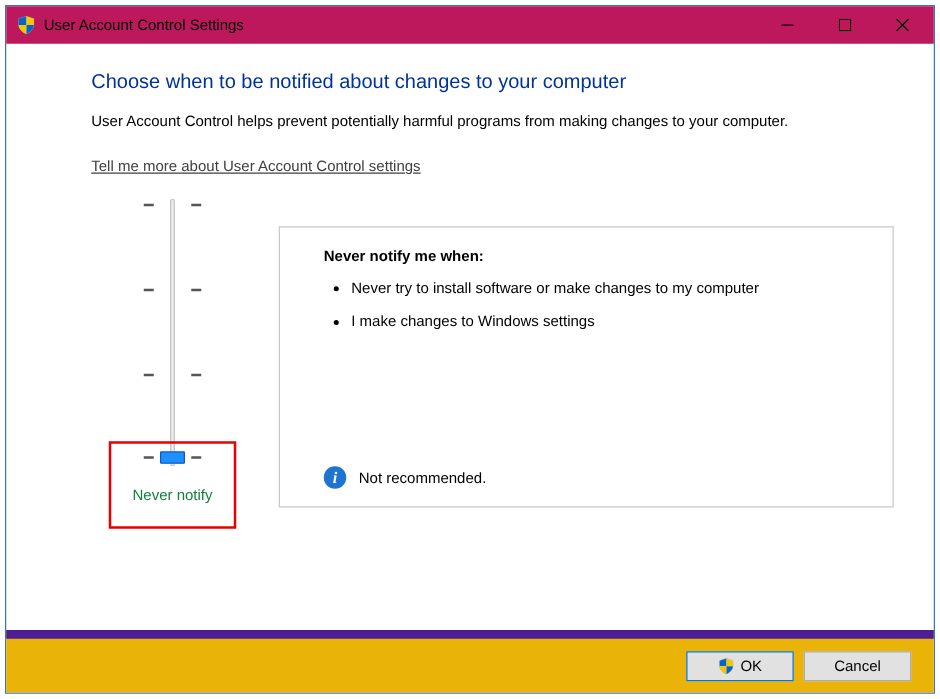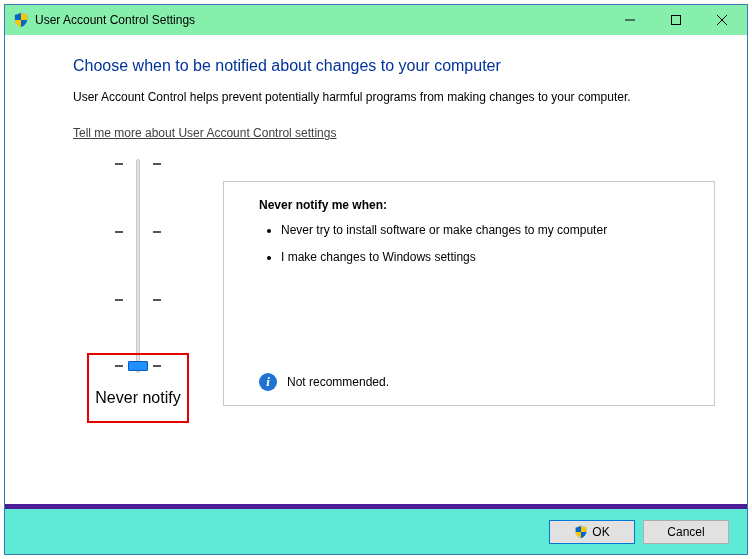--- a/index.html
+++ b/index.html
@@ -20,21 +20,21 @@
     border: 1px solid #3a78b5;
     background: #fff;
     display: flex;
     flex-direction: column;
   }
   .titlebar {
     height: 30px;
     display: flex;
     align-items: center;
     padding: 0 2px 0 8px;
-    background: #86efac;
+    background: #be185d;
   }
   .titlebar .t-icon { width: 16px; height: 16px; margin-right: 6px; }
   .titlebar .t-title { flex: 0 0 auto; font-size: 12px; color: #000; }
   .titlebar .spacer { flex: 1 1 auto; }
   .sysbtn {
     width: 46px; height: 30px;
     display: flex; align-items: center; justify-content: center;
     color: #000;
   }
   .sysbtn svg { display:block; }
@@ -72,23 +72,23 @@
     padding-top: 0;
   }
   .topcap {
     text-align: center;
     font-size: 12px;
     margin-bottom: 10px;
     color: #000;
   }
   .botcap {
     text-align: center;
-    font-size: 16px;
+    font-size: 12px;
     margin-top: 14px;
-    color: #000000;
+    color: #15803d;
   }
   .slider-body {
     position: relative;
     height: 218px;
     width: 90px;
     margin: 0 auto;
   }
   .track {
     position: absolute;
     left: 50%; transform: translateX(-50%);
@@ -156,22 +156,22 @@
     background: #1e74d0;
     color: #fff;
     font-weight: 700;
     font-family: Georgia, serif;
     display: flex; align-items: center; justify-content: center;
     font-size: 13px;
     font-style: italic;
   }
   .buttonbar {
     height: 50px;
-    background: #5eead4;
-    border-top: 5px solid #4c1d95;
+    background: #eab308;
+    border-top: 7px solid #4c1d95;
     display: flex;
     align-items: center;
     justify-content: flex-end;
     padding-right: 18px;
     gap: 8px;
   }
   .btn {
     min-width: 86px;
     height: 24px;
     background: #e1e1e1;

